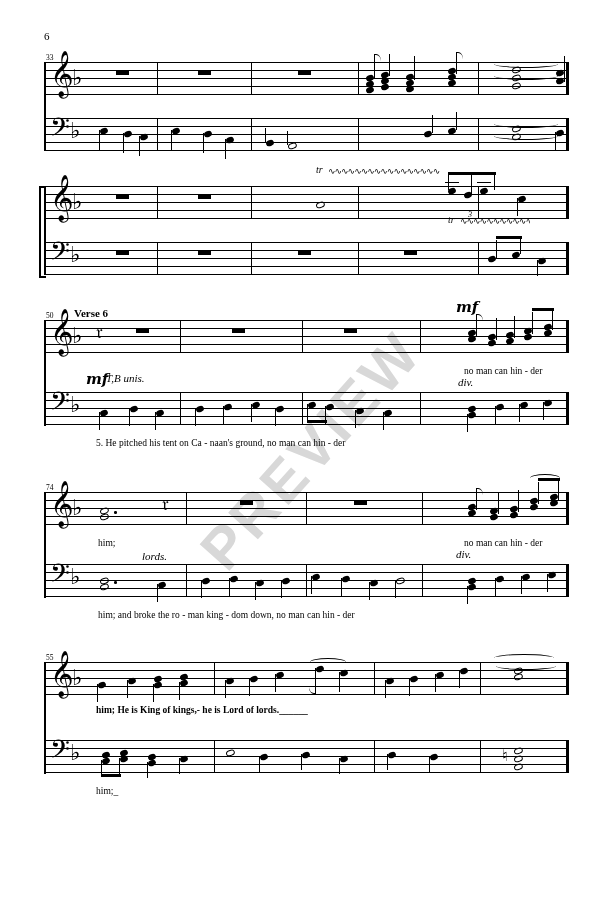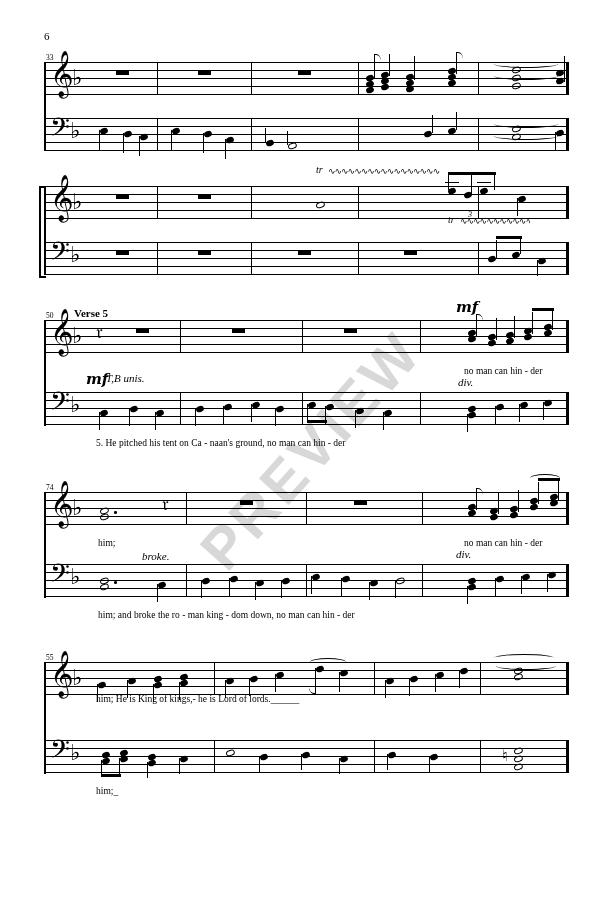--- a/index.html
+++ b/index.html
@@ -421,21 +421,21 @@
       <div class="stem" style="left:476px; top:-6px; height:18px;"></div>
       <div class="beam" style="left:452px; top:-6px; width:26px;"></div>
       <div class="nh" style="left:494px; top:16px;"></div>
       <div class="stem" style="left:493px; top:18px; height:16px;"></div>
     </div>
   </div>
 
   <div class="system" id="sys2" style="top:320px;">
 
     <div class="measnum" style="left:2px; top:-9px;">50</div>
-    <div class="verse-label" style="left:30px; top:-13px;">Verse 5</div>
+    <div class="verse-label" style="left:30px; top:-13px;">Verse 6</div>
 
     <div class="sys-left" style="left:0px; top:0px; height:106px;"></div>
 
     <div class="staff" style="position:absolute; left:0; top:0; width:524px;">
       <div class="line l1"></div>
         <div class="line l2"></div>
         <div class="line l3"></div>
         <div class="line l4"></div>
         <div class="line l5"></div>
       <div class="clef treble">𝄞</div>
@@ -603,21 +603,21 @@
 
       <div class="bar" style="left:142px;"></div>
       <div class="bar" style="left:262px;"></div>
       <div class="bar" style="left:378px;"></div>
       <div class="bar thick" style="left:522px;"></div>
 
       <div class="nh open" style="left:56px; top:14px;"></div>
       <div class="nh open" style="left:56px; top:20px;"></div>
       <div style="position:absolute; left:70px; top:17px; width:2.5px; height:2.5px; background:#000; border-radius:50%;"></div>
 
-      <div class="mark" style="left:98px; top:-14px;">broke.</div>
+      <div class="mark" style="left:98px; top:-14px;">lords.</div>
 
       <div class="nh" style="left:114px; top:18px;"></div>
       <div class="stem" style="left:113px; top:20px; height:18px;"></div>
       <div class="nh" style="left:158px; top:14px;"></div>
       <div class="stem" style="left:157px; top:16px; height:18px;"></div>
       <div class="nh" style="left:186px; top:12px;"></div>
       <div class="stem" style="left:185px; top:14px; height:18px;"></div>
       <div class="nh" style="left:212px; top:16px;"></div>
       <div class="stem" style="left:211px; top:18px; height:18px;"></div>
       <div class="nh" style="left:238px; top:14px;"></div>
@@ -701,21 +701,21 @@
       <div class="stem" style="left:391px; top:12px; height:18px;"></div>
       <div class="nh" style="left:416px; top:6px;"></div>
       <div class="stem" style="left:415px; top:8px; height:18px;"></div>
 
       <div class="nh open" style="left:470px; top:6px;"></div>
       <div class="nh open" style="left:470px; top:12px;"></div>
       <div class="tie" style="left:452px; top:0px; width:60px;"></div>
       <div class="slur-up" style="left:450px; top:-8px; width:60px;"></div>
     </div>
 
-    <div class="lyrics" style="left:52px; top:32px;">him;  He  is  King  of      kings,-   he  is  Lord  of      lords.______</div>
+    <div class="lyrics" style="left:52px; top:43px;font-weight:bold;">him;  He  is  King  of      kings,-   he  is  Lord  of      lords.______</div>
 
     <div class="staff" style="position:absolute; left:0; top:78px; width:524px;">
       <div class="line l1"></div>
         <div class="line l2"></div>
         <div class="line l3"></div>
         <div class="line l4"></div>
         <div class="line l5"></div>
       <div class="clef bass">𝄢</div>
       <div class="keysig" style="left:26px; top:2px;">♭</div>
 

